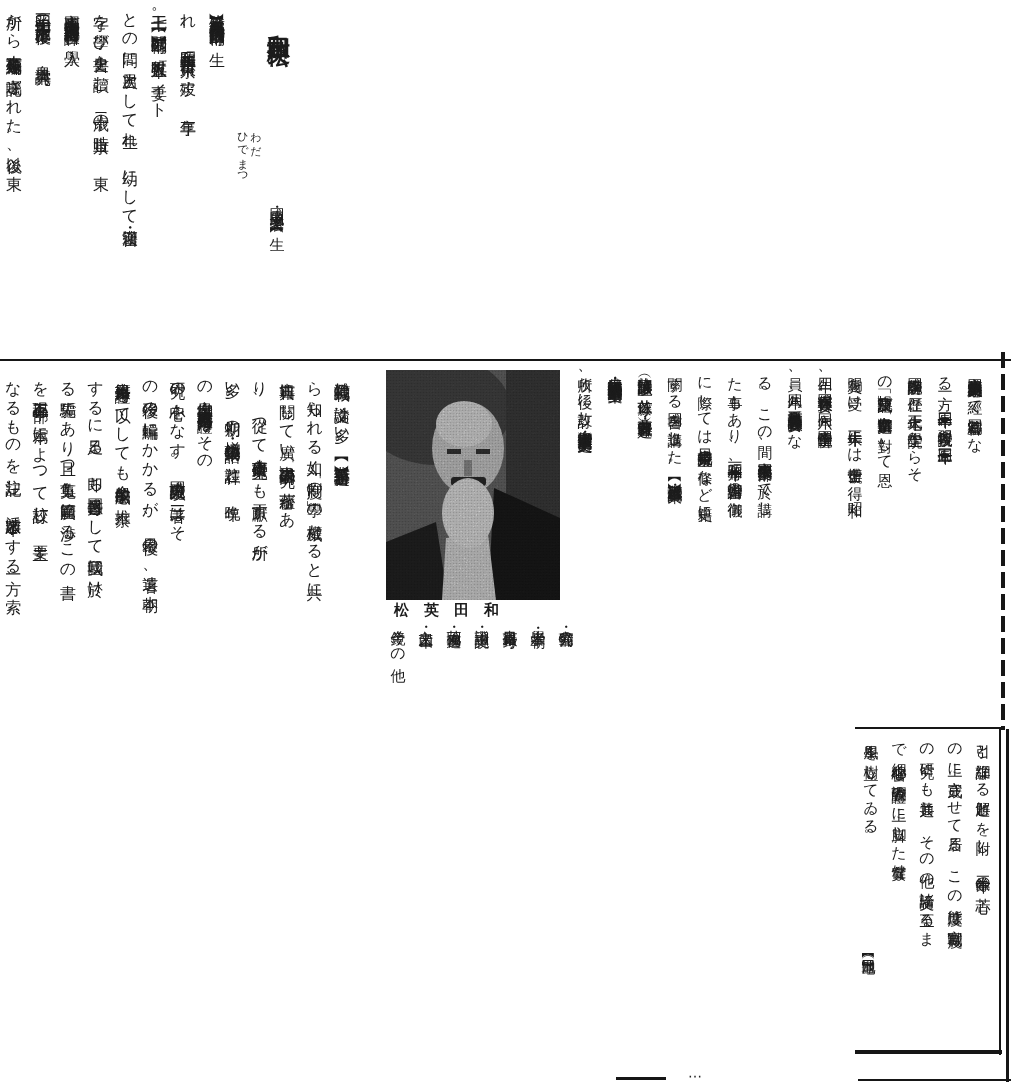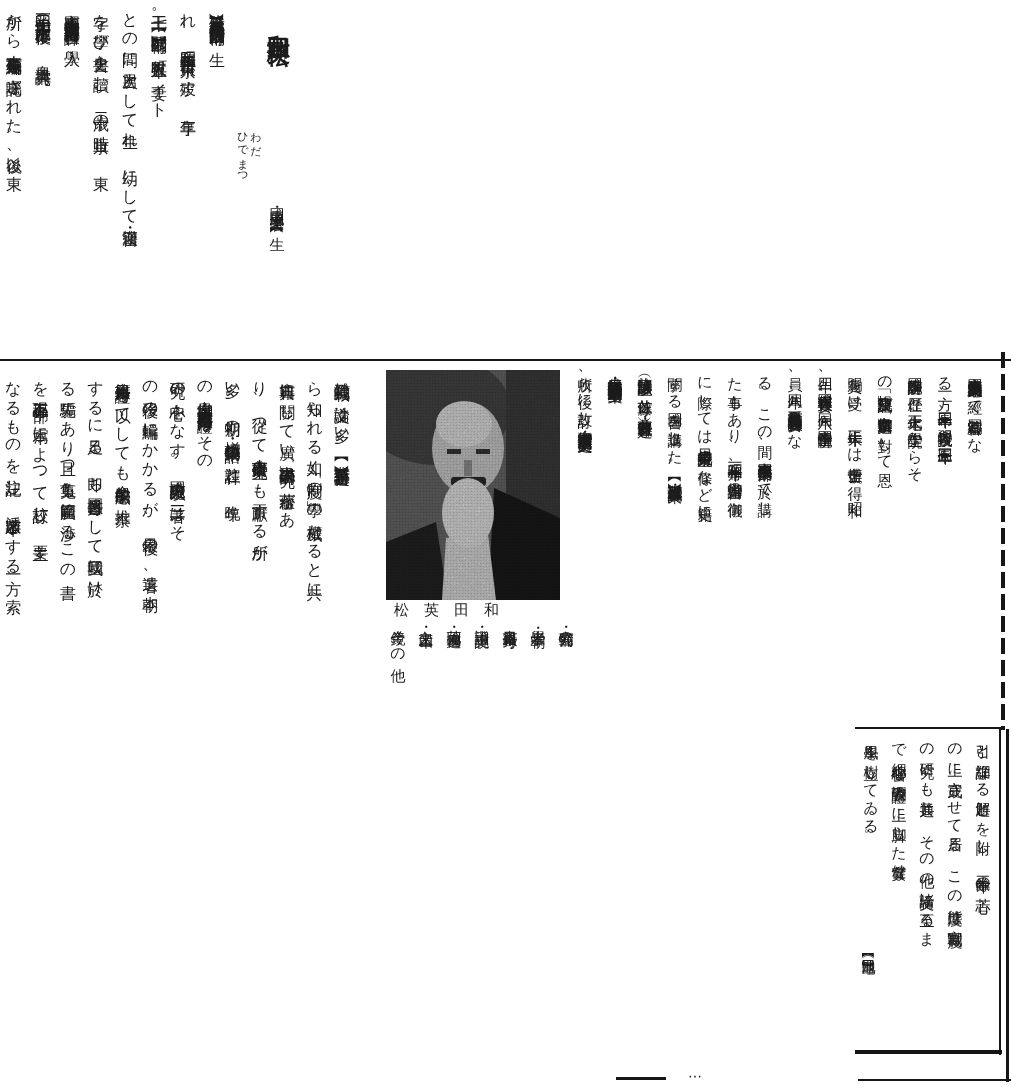--- a/index.html
+++ b/index.html
@@ -31,21 +31,21 @@
   .rule-dashed-v{
     position:absolute;
     background:repeating-linear-gradient(180deg,#161616 0 16px,transparent 16px 22px);
   }
   
   .photo{position:absolute; left:386px; top:370px; width:174px; height:230px;}
   .photo svg{display:block;}
   .caption{
     position:absolute; left:386px; top:601px; width:174px; height:18px;
     display:flex; justify-content:space-between; padding:0 8px; box-sizing:border-box;
-    font-size:15px; font-weight:normal;
+    font-size:15px; font-weight:bold;
   }
   .artifact-dots{position:absolute; left:688px; top:1068px; font-size:14px; letter-spacing:2px; color:#222;}
 </style>
 </head>
 <body>
 
 <div id="page">
 
   <div class="vtext head-name">和田英松</div>
   <div class="vtext head-furi">わだ

